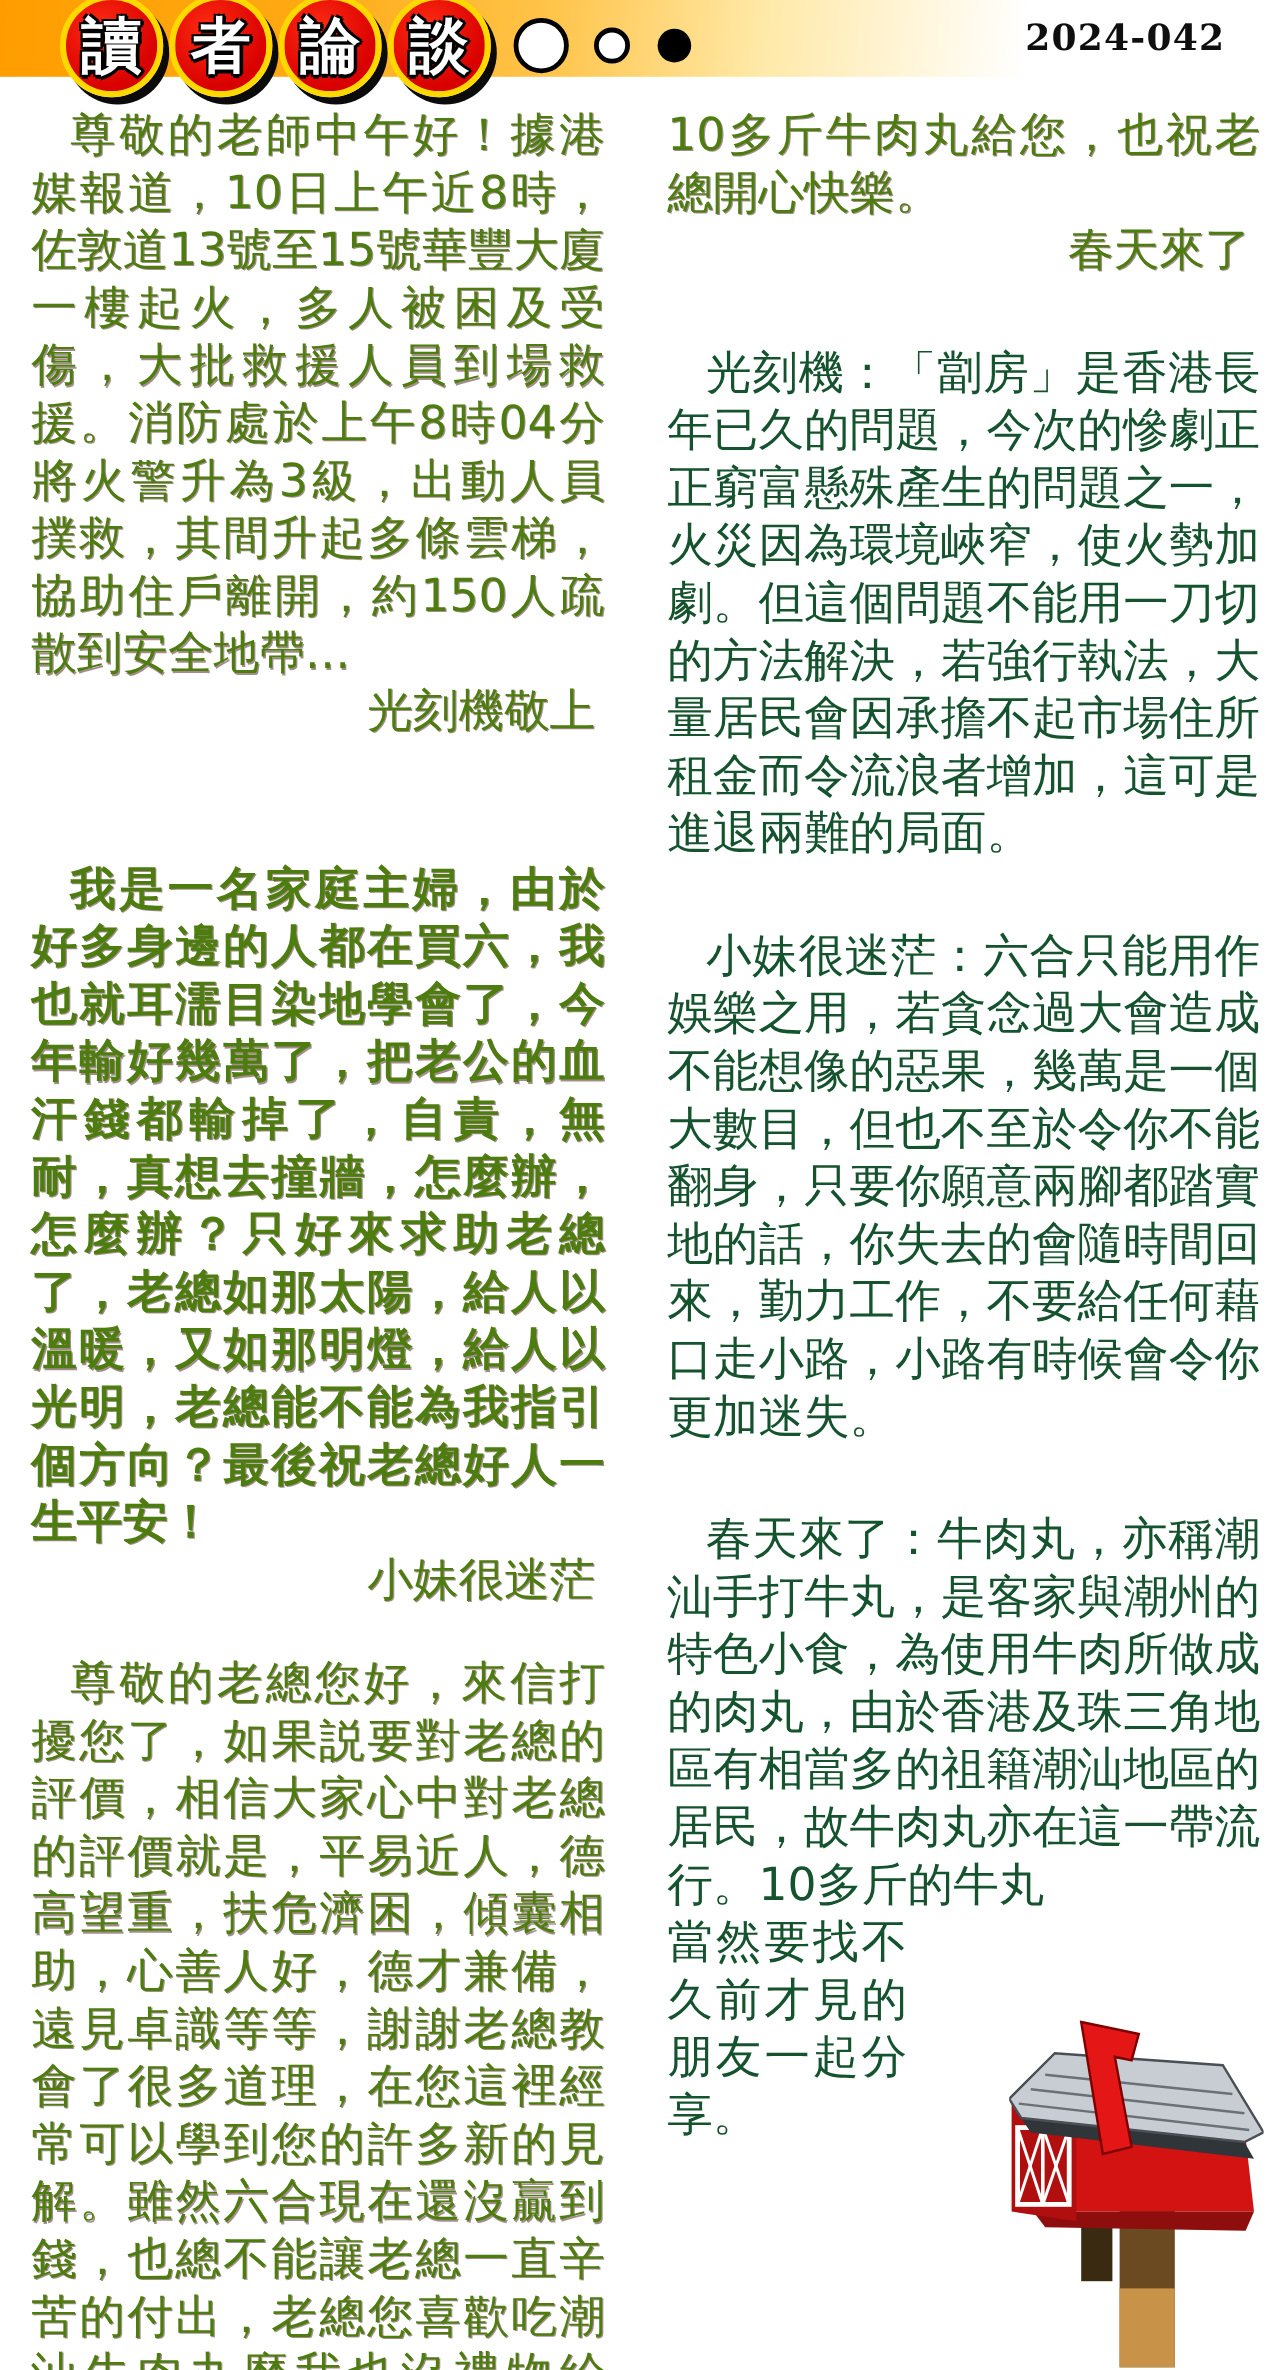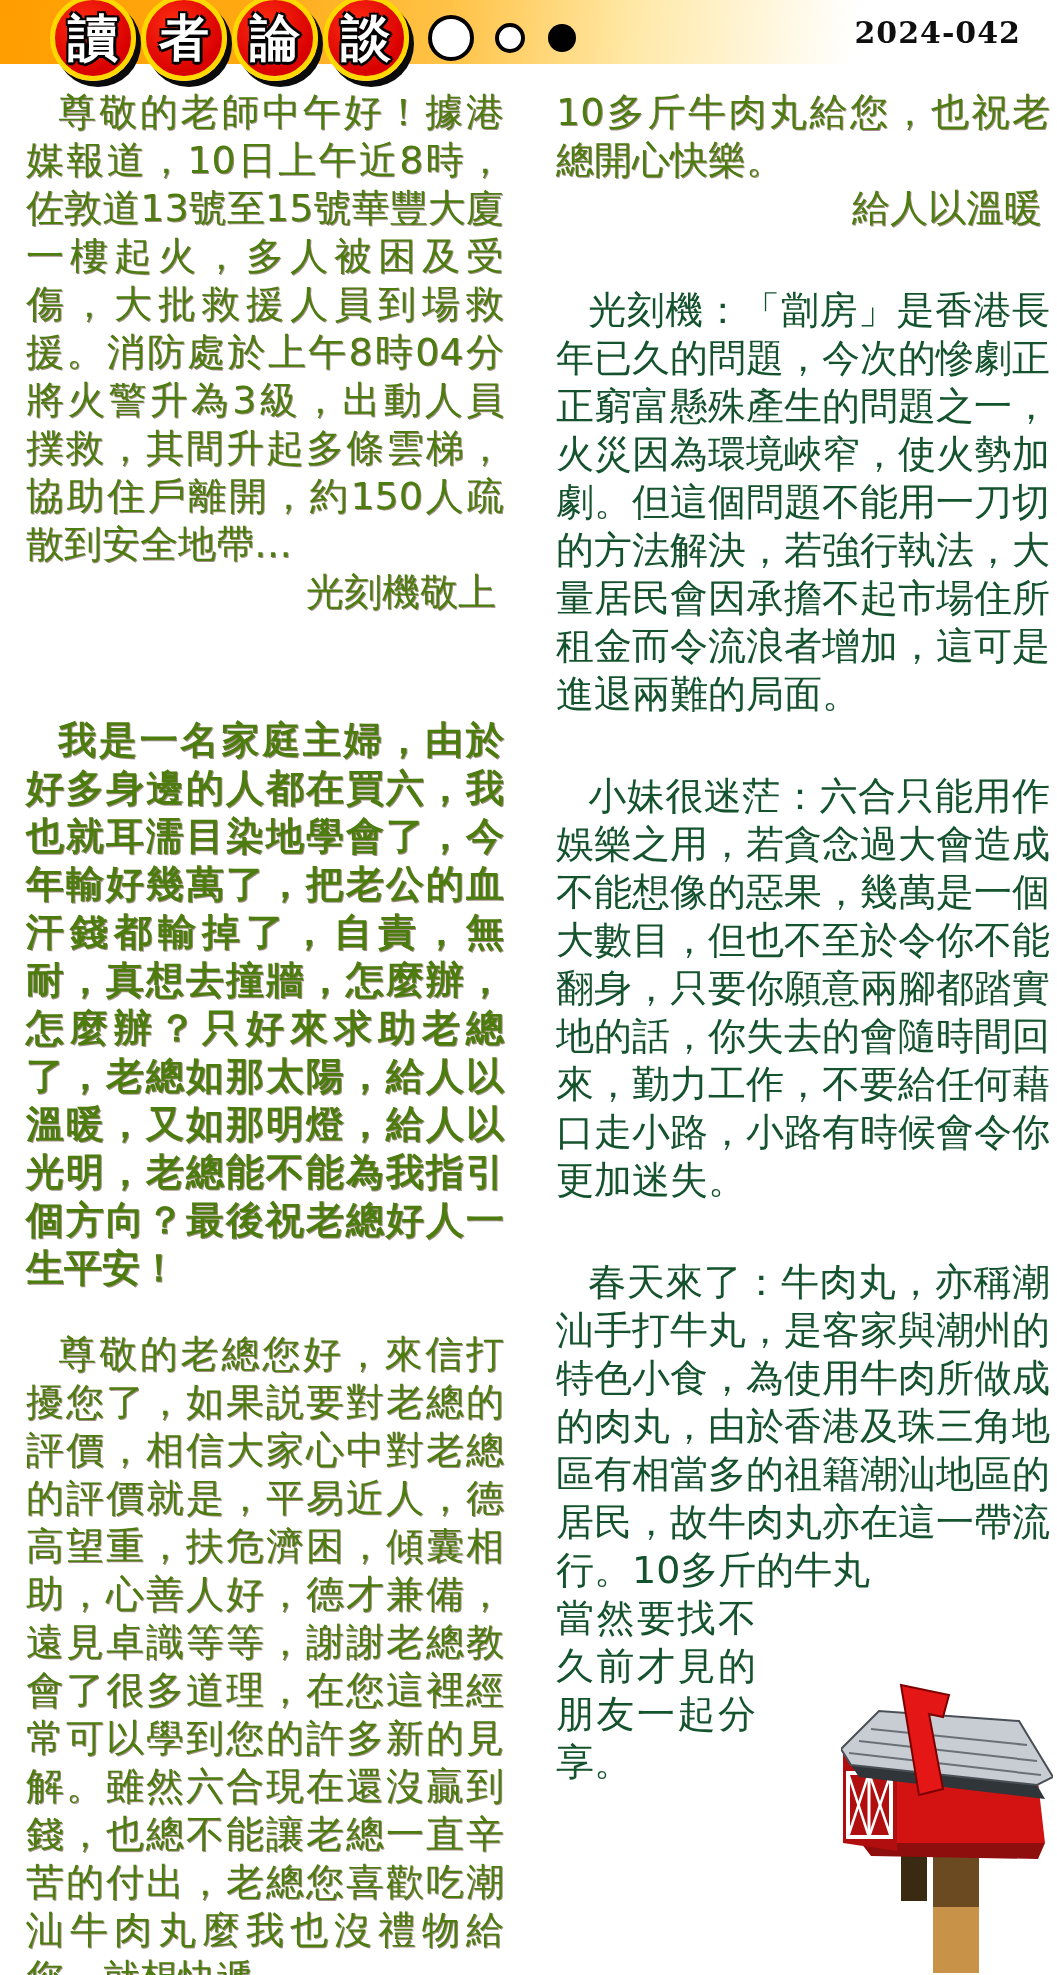--- a/index.html
+++ b/index.html
@@ -62,26 +62,27 @@
     <div class="decor-big"></div>
     <div class="decor-small"></div>
     <div class="decor-filled"></div>
   </div>
   <div class="issue">2024-042</div>
 
   <div class="col col-left">
     <p class="red">尊敬的老師中午好！據港媒報道，10日上午近8時，佐敦道13號至15號華豐大廈一樓起火，多人被困及受傷，大批救援人員到場救援。消防處於上午8時04分將火警升為3級，出動人員撲救，其間升起多條雲梯，協助住戶離開，約150人疏散到安全地帶…</p>
     <p class="red sig">光刻機敬上</p>
     <p class="red gap-lg">我是一名家庭主婦，由於好多身邊的人都在買六，我也就耳濡目染地學會了，今年輸好幾萬了，把老公的血汗錢都輸掉了，自責，無耐，真想去撞牆，怎麼辦，怎麼辦？只好來求助老總了，老總如那太陽，給人以溫暖，又如那明燈，給人以光明，老總能不能為我指引個方向？最後祝老總好人一生平安！</p>
+    <p class="red sig">小妹很迷茫</p>
     <p class="red gap-sm">尊敬的老總您好，來信打擾您了，如果説要對老總的評價，相信大家心中對老總的評價就是，平易近人，德高望重，扶危濟困，傾囊相助，心善人好，德才兼備，遠見卓識等等，謝謝老總教會了很多道理，在您這裡經常可以學到您的許多新的見解。雖然六合現在還沒贏到錢，也總不能讓老總一直辛苦的付出，老總您喜歡吃潮汕牛肉丸麼我也沒禮物給您，就想快遞</p>
   </div>
 
   <div class="col col-right">
     <p class="red no-indent">10多斤牛肉丸給您，也祝老總開心快樂。</p>
-    <p class="red sig">給人以溫暖</p>
+    <p class="red sig">春天來了</p>
     <p class="black gap-md">光刻機：「劏房」是香港長年已久的問題，今次的慘劇正正窮富懸殊產生的問題之一，火災因為環境峽窄，使火勢加劇。但這個問題不能用一刀切的方法解決，若強行執法，大量居民會因承擔不起市場住所租金而令流浪者增加，這可是進退兩難的局面。</p>
     <p class="black gap-md">小妹很迷茫：六合只能用作娛樂之用，若貪念過大會造成不能想像的惡果，幾萬是一個大數目，但也不至於令你不能翻身，只要你願意兩腳都踏實地的話，你失去的會隨時間回來，勤力工作，不要給任何藉口走小路，小路有時候會令你更加迷失。</p>
     <p class="black gap-md">春天來了：牛肉丸，亦稱潮汕手打牛丸，是客家與潮州的特色小食，為使用牛肉所做成的肉丸，由於香港及珠三角地區有相當多的祖籍潮汕地區的居民，故牛肉丸亦在這一帶流行。10多斤的牛丸</p>
     <div class="wrap-row">
       <p class="black no-indent wrap-narrow">當然要找不久前才見的朋友一起分享。</p>
     </div>
   </div>
 
   <svg class="mailbox" viewBox="0 0 212 300">
 

